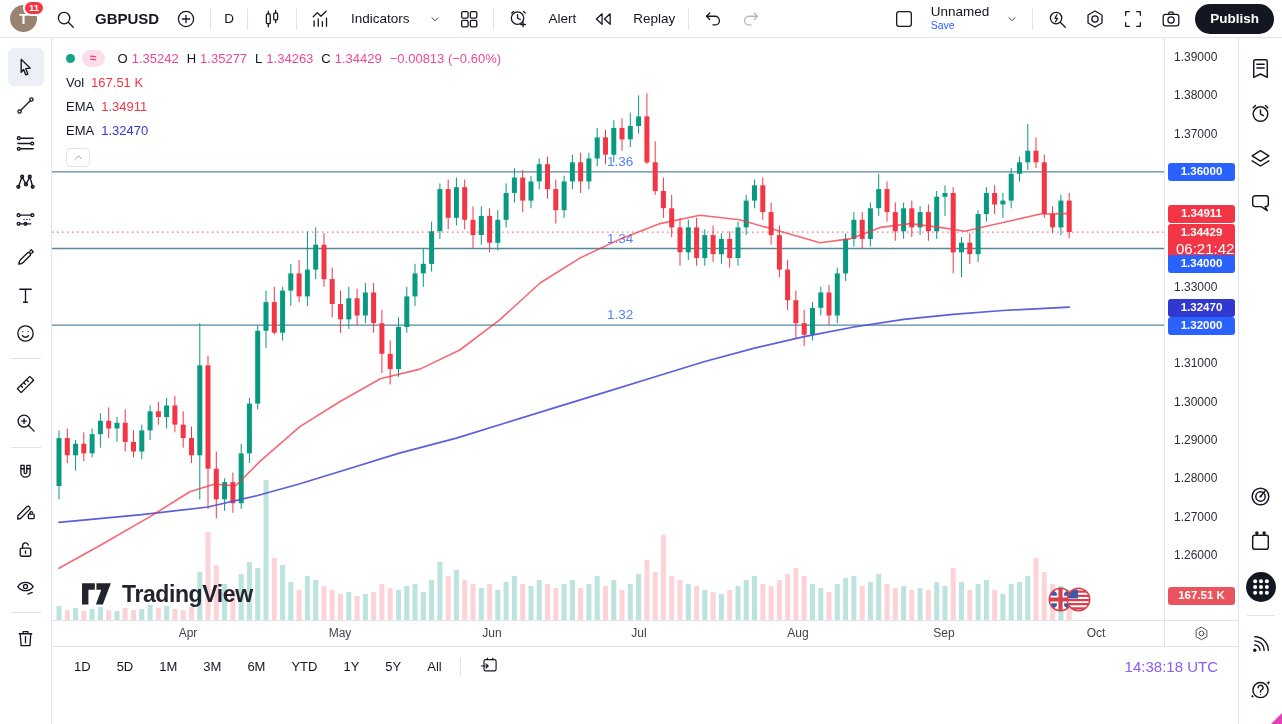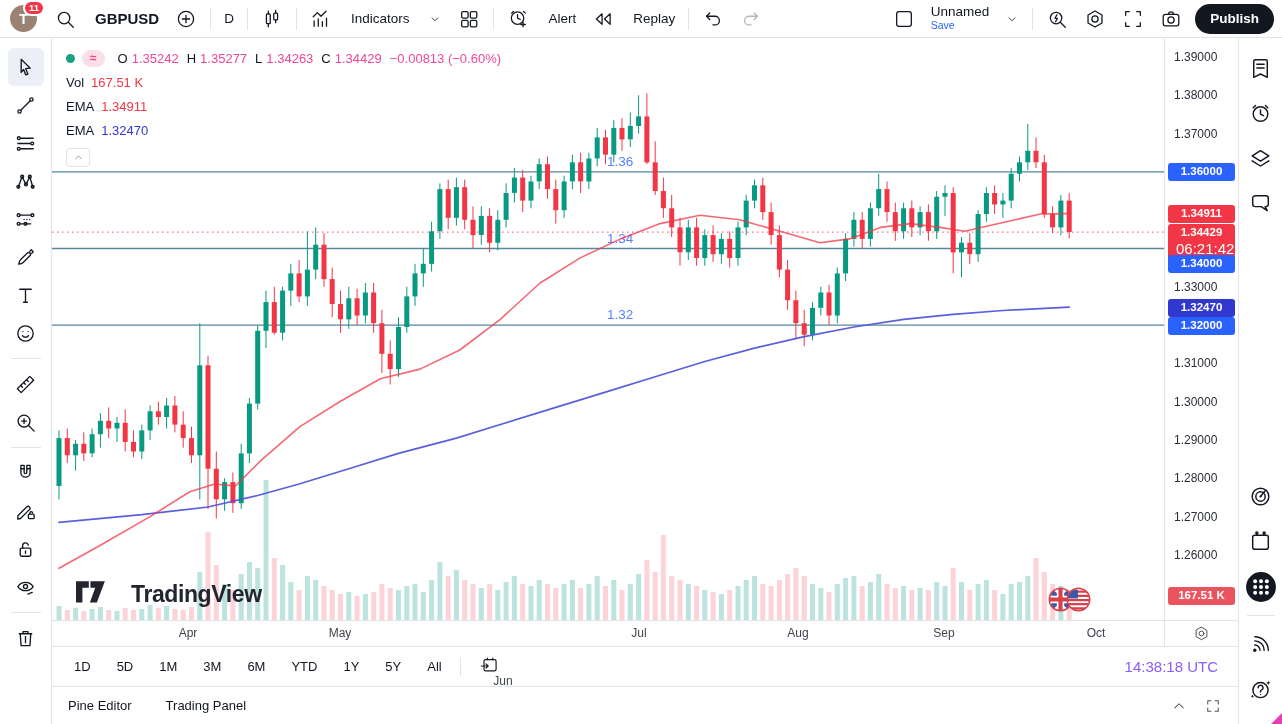--- a/index.html
+++ b/index.html
@@ -80,21 +80,21 @@
   .ohlc .k{color:#131722;margin:0 4px 0 8px}
   .ohlc .k:first-child{margin-left:0}
   .ohlc .v{color:#ec4899}
   .lbl{color:#0f172a}
   .val.red{color:#f23645}
   .val.blue{color:#3138cf}
   .collapse{margin-top:6px;width:24px;height:19px;border:1px solid #e0e3eb;border-radius:4px;background:#fff;
             display:flex;align-items:center;justify-content:center;color:#787b86;padding:0}
 
   
-  .watermark{position:absolute;left:24px;bottom:12px;display:flex;gap:24px;z-index:2;color:#22242e}
+  .watermark{position:absolute;left:30px;bottom:12px;display:flex;align-items:center;gap:9px;z-index:2;color:#22242e}
   .watermark .wm-text{font-size:23px;font-weight:700;letter-spacing:-0.4px}
   .flags{position:absolute;left:996px;top:549px;z-index:2;display:flex}
   .flags svg + svg{margin-left:-7px}
 
   .corner-tri{position:absolute;right:0;bottom:0;width:0;height:0;border-style:solid;
               border-width:0 0 11px 11px;border-color:transparent transparent #e440b5 transparent;z-index:5}
 </style>
 </head>
 <body>
 
@@ -880,21 +880,21 @@
             <div class="pbadge" style="background: rgb(49, 56, 207); top: 261px;">1.32470</div>
             <div class="pbadge" style="background: rgb(41, 98, 255); top: 279px;">1.32000</div>
             <div class="pbadge" style="background: rgb(233, 84, 94); top: 549px;">167.51 K</div>
           </div>
       </div>
 
       <div class="taxis-row">
         <div class="taxis" id="time-axis">
             <div class="mlabel" style="left: 136px;">Apr</div>
             <div class="mlabel" style="left: 288px;">May</div>
-            <div class="mlabel" style="left: 451px; margin-top: 48px;">Jun</div>
+            <div class="mlabel" style="left: 440px;">Jun</div>
             <div class="mlabel" style="left: 587px;">Jul</div>
             <div class="mlabel" style="left: 746px;">Aug</div>
             <div class="mlabel" style="left: 892px;">Sep</div>
             <div class="mlabel" style="left: 1044px;">Oct</div>
           </div>
         <div class="taxis-corner">
           <button class="gearbtn">
             <span class="ic">
                 <svg class="svgi" width="17" height="17" viewBox="0 0 24 24">
                   <path d="M12 3.2l7.6 4.4v8.8L12 20.8 4.4 16.4V7.6z"></path>
@@ -924,41 +924,20 @@
                 <rect x="6" y="5.5" width="14.5" height="13.5" rx="2"></rect>
                 <path d="M10 5.5V3.8M16.5 5.5V3.8"></path>
                 <path d="M2.8 13.2h8.2M8.4 10.6l2.6 2.6-2.6 2.6"></path>
               </svg>
             </span>
         </button>
         <div class="spacer"></div>
         <button class="clockbtn">14:38:18 UTC</button>
       </div>
 
-      <div class="statusbar">
-        <button class="stab">Pine Editor</button>
-        <button class="stab">Trading Panel</button>
-        <div class="spacer"></div>
-        <div class="sbicons">
-          <button class="sbicon">
-            <span class="ic">
-                <svg class="svgi" width="18" height="18" viewBox="0 0 24 24">
-                  <path d="M6.5 14.5 12 9l5.5 5.5"></path>
-                </svg>
-              </span>
-          </button>
-          <button class="sbicon">
-            <span class="ic">
-                <svg class="svgi" width="18" height="18" viewBox="0 0 24 24">
-                  <path d="M5 9.2V5h4.2M14.8 5H19v4.2M19 14.8V19h-4.2M9.2 19H5v-4.2"></path>
-                </svg>
-              </span>
-          </button>
-        </div>
-      </div>
     </main>
 
     <aside class="rightbar" id="right-rail">
         <button class="rbitem">
           <span class="ic">
             <svg class="svgi" width="25" height="25" viewBox="0 0 24 24">
               <path d="M5.5 20.5V5a1.5 1.5 0 0 1 1.5-1.5h10A1.5 1.5 0 0 1 18.5 5v15.5L12 17.3z"></path>
               <path d="M8.5 8h7M8.5 11.5h7"></path>
             </svg>
           </span>

